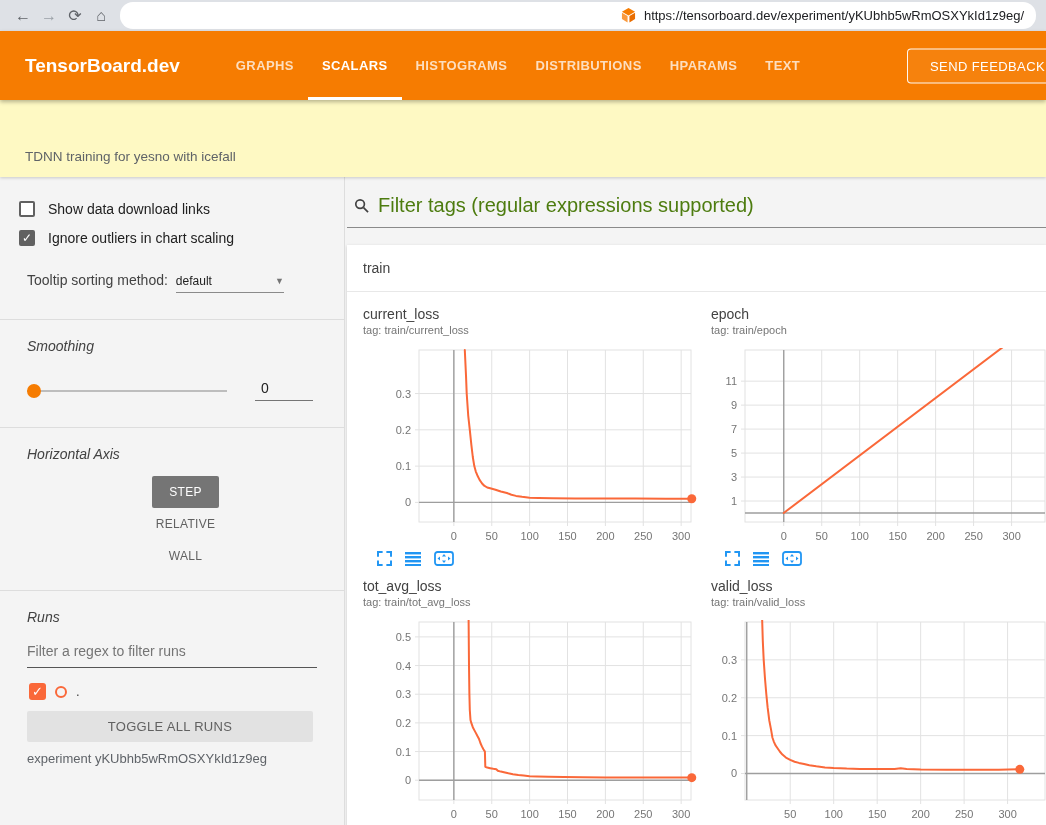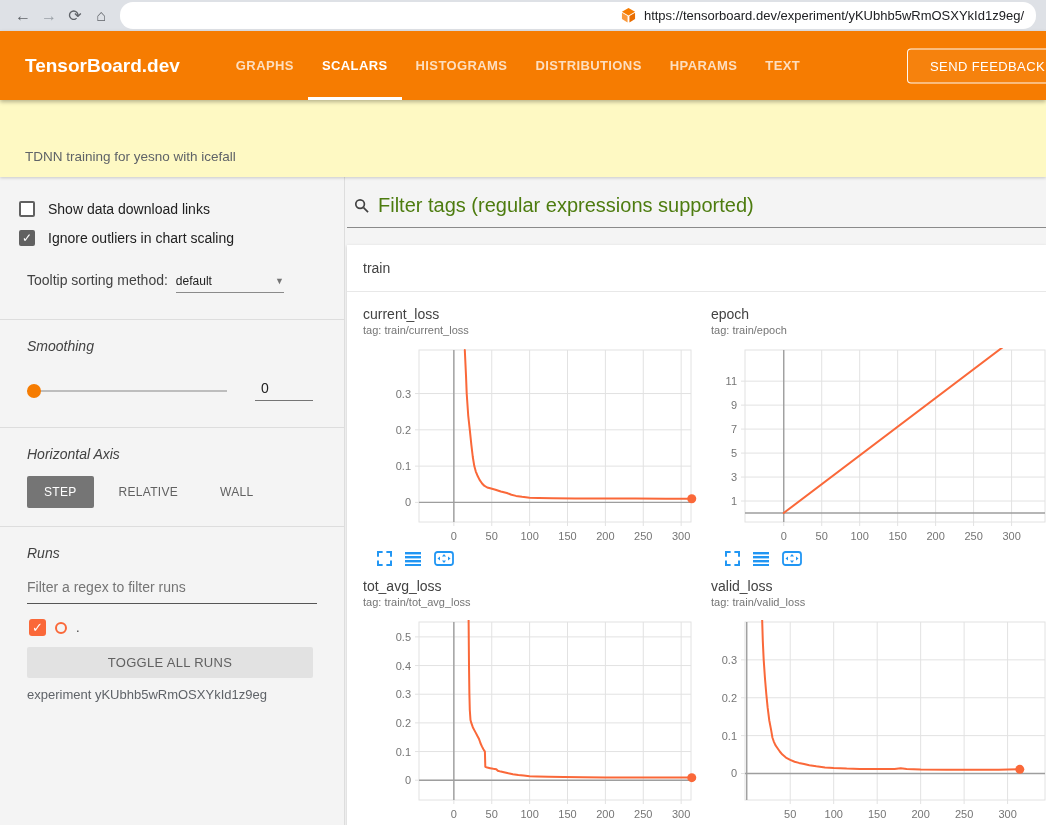--- a/index.html
+++ b/index.html
@@ -49,21 +49,21 @@
   .caret { font-size:9px; color:#757575; }
   .side-divider { border-top:1px solid #ddd; }
   .d1 { margin-top:26px; } .d2 { margin-top:26px; } .d3 { margin-top:18px; }
   .group-label { font-size:14px; color:#424242; margin:18px 0 0 27px;font-style:italic; }
   .slider-row { display:flex; align-items:center; margin:26px 27px 0 27px; }
   .slider { position:relative; width:200px; height:14px; cursor:pointer; }
   .slider-track { position:absolute; top:6px; left:0; right:0; height:2px; background:#bdbdbd; }
   .slider-thumb { position:absolute; top:0; left:0; width:14px; height:14px; border-radius:50%; background:#f67c01; }
   .slider-value { margin-left:28px; width:58px; border-bottom:1px solid #757575; font-size:14px;
     color:#212121; padding:0 0 4px 6px; }
-  .axis-btns { display:flex; align-items:center; margin:14px 0 0 27px; gap:8px; }
+  .axis-btns { display:flex; align-items:center; margin:14px 0 0 27px; gap:0;flex-direction:column; }
   .axis-btn { font-size:12px; letter-spacing:.3px; color:#616161; padding:9px 17px; border-radius:2px;
     background:transparent; border:none; cursor:pointer; font-family:inherit; }
   .axis-btn.selected { background:#757575; color:#fff; }
   .regex-input { margin:18px 27px 0 27px; border-bottom:1px solid #555; padding-bottom:8px;
     font-size:14px; color:#757575; cursor:text; }
   .run-row { display:flex; align-items:center; margin:15px 27px 0 29px; gap:9px; }
   .run-cb { width:17px; height:17px; border-radius:3px; display:flex; align-items:center;
     justify-content:center; color:#fff; font-size:13px; cursor:pointer; flex:0 0 auto; }
   .run-circle { width:12px; height:12px; border-radius:50%; border:2px solid; background:transparent; flex:0 0 auto; }
   .run-name { font-size:13px; color:#424242; }

